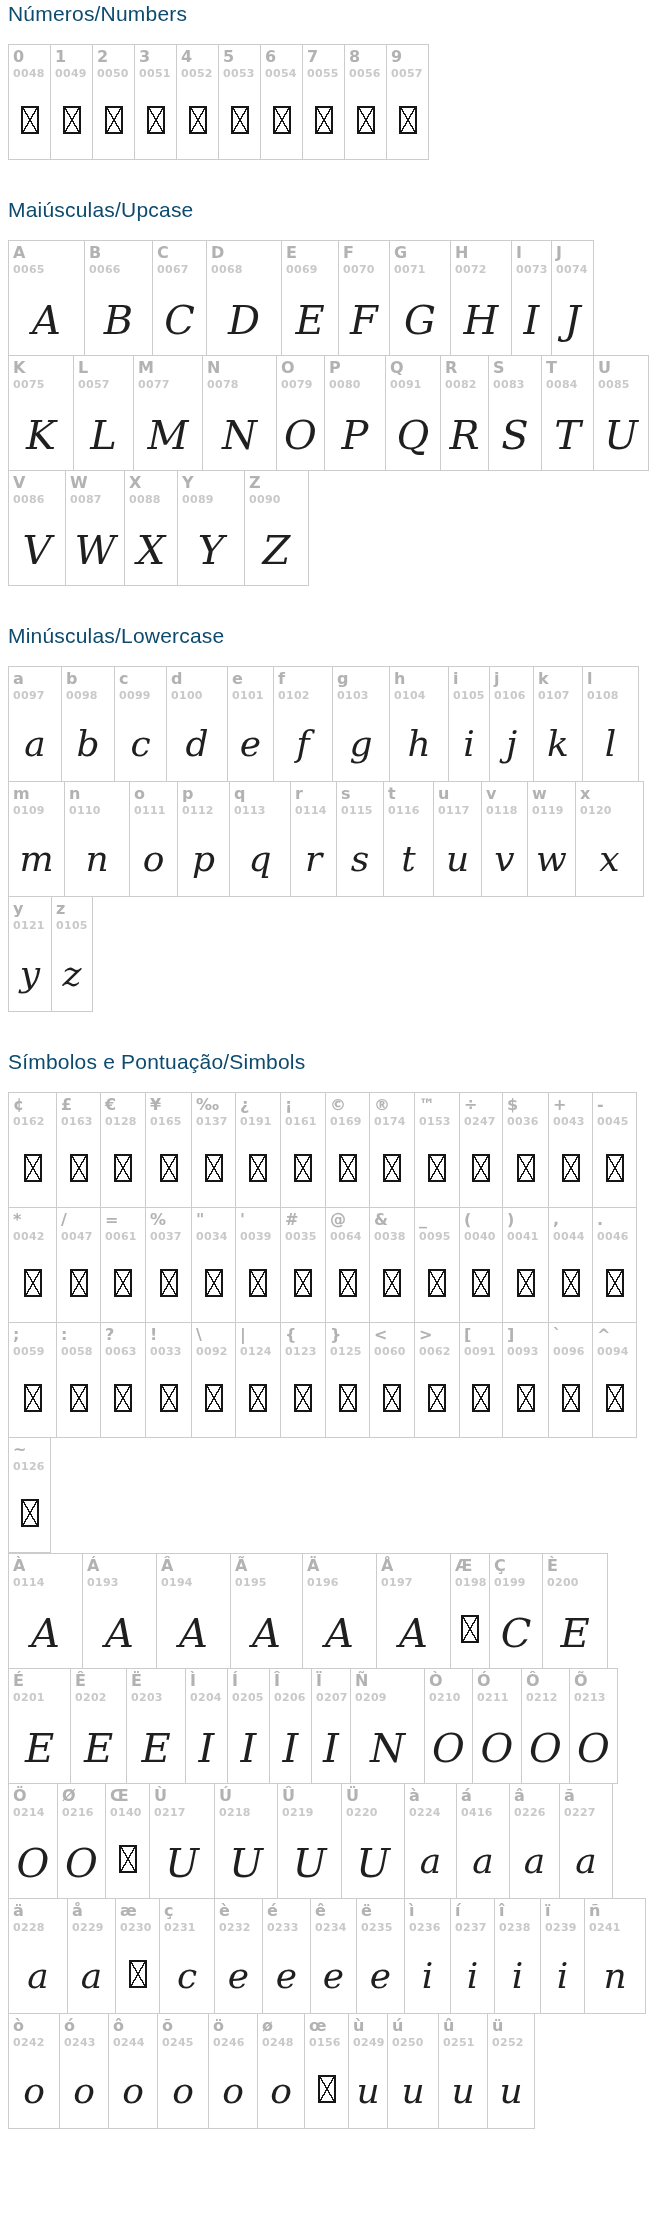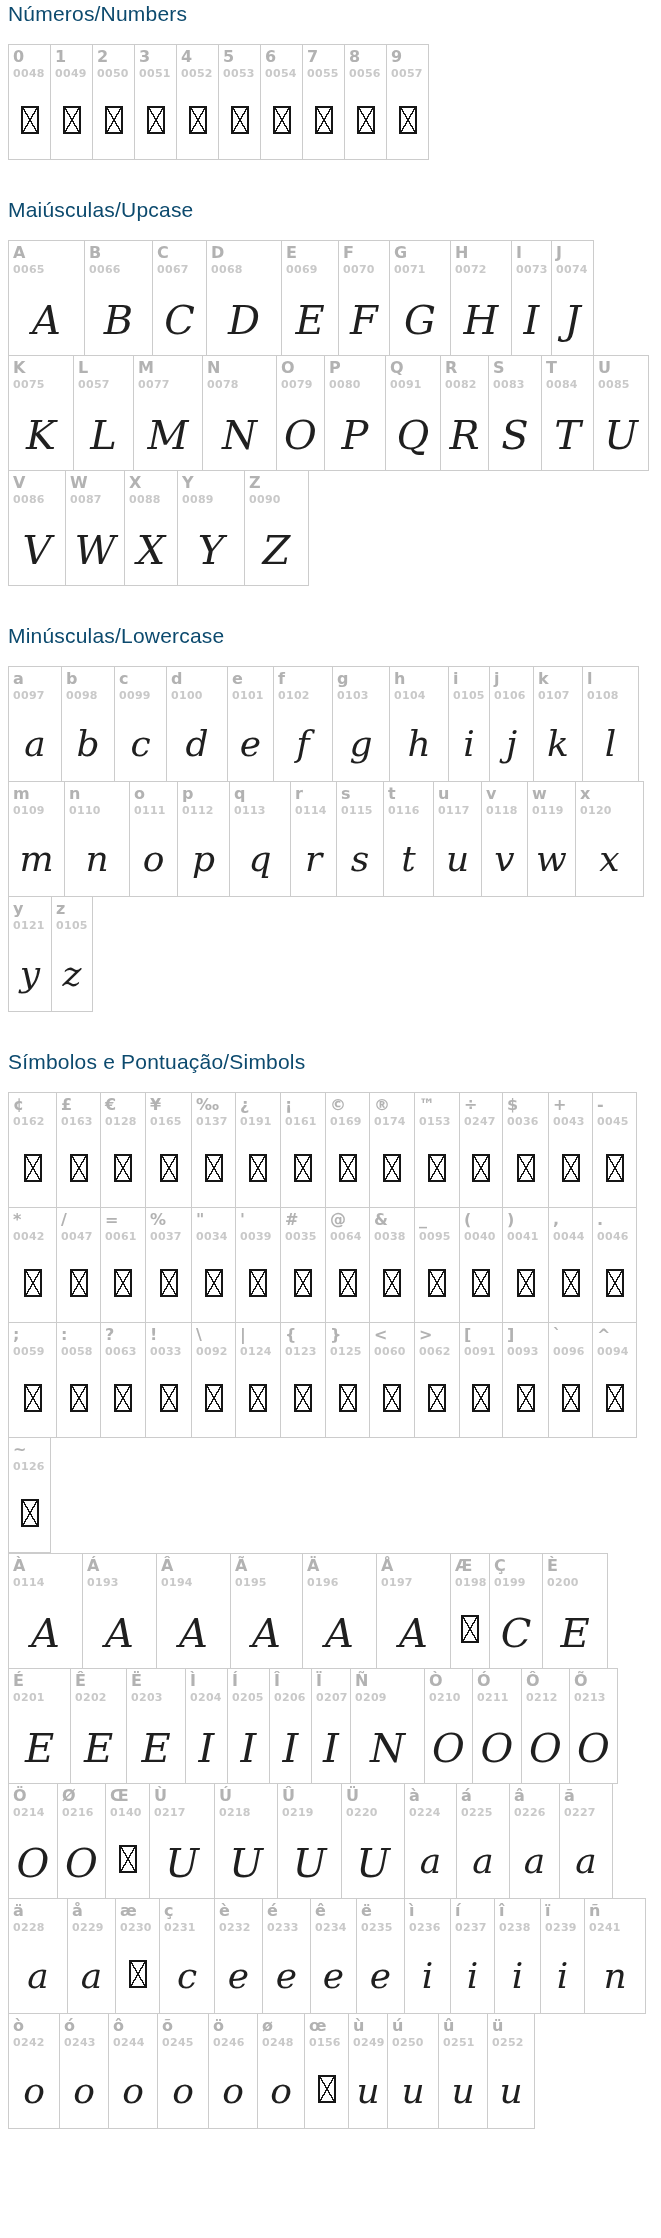--- a/index.html
+++ b/index.html
@@ -1014,21 +1014,21 @@
         <div class="cell" style="width: 53px;">
           <div class="cell-head">
             <span class="ch">à</span>
             <span class="code">0224</span>
           </div>
           <div class="glyph low">a</div>
         </div>
         <div class="cell" style="width: 54px;">
           <div class="cell-head">
             <span class="ch">á</span>
-            <span class="code">0225</span>
+            <span class="code">0416</span>
           </div>
           <div class="glyph low">a</div>
         </div>
         <div class="cell" style="width: 51px;">
           <div class="cell-head">
             <span class="ch">â</span>
             <span class="code">0226</span>
           </div>
           <div class="glyph low">a</div>
         </div>

